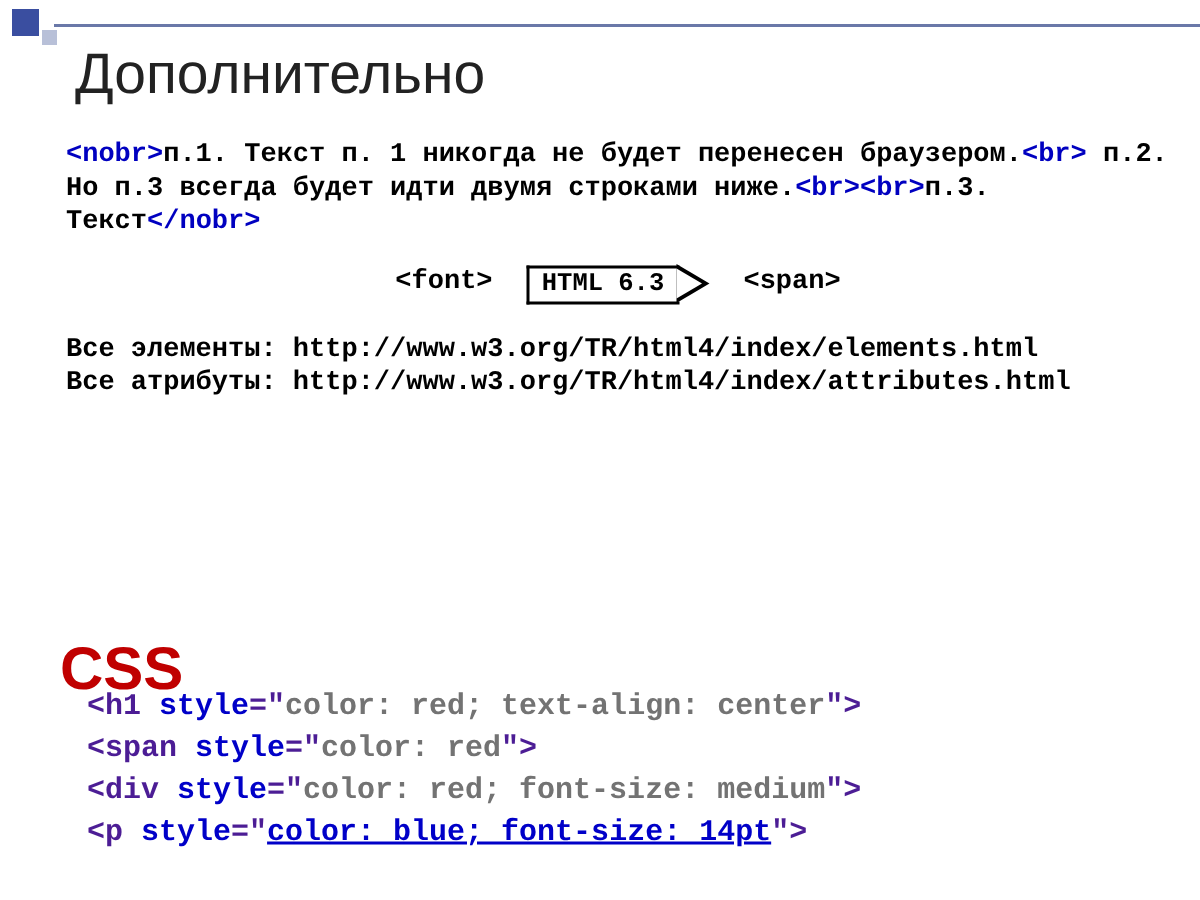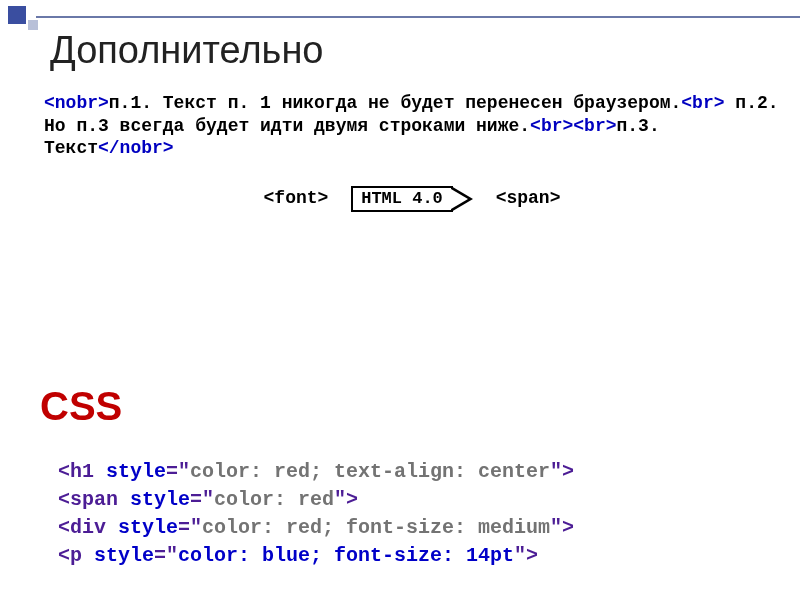--- a/index.html
+++ b/index.html
@@ -64,21 +64,21 @@
   .deprecated-label { color: #c00000; }
   .obsolete-label { color: #0000c0; }
   .arrow-row {
     margin-top: 14px;
     text-align: center;
     white-space: nowrap;
   }
   .arrow-row .piece {
     display: inline-block;
     vertical-align: middle;
-    margin: 12px 6px;
+    margin: 2px 6px;
   }
   .arrow-box {
     display: inline-block;
     vertical-align: middle;
     position: relative;
     height: 26px;
   }
   .arrow-body {
     display: inline-block;
     border: 2px solid #000;
@@ -115,65 +115,69 @@
   .links {
     margin-top: 18px;
     font-family: "Courier New", monospace;
     font-size: 18px;
     font-weight: bold;
     text-align: left;
     white-space: nowrap;
   }
   .css-heading {
     position: absolute;
-    top: 384px;
+    top: 424px;
     left: 40px;
     font-family: Arial, sans-serif;
     font-size: 40px;
     font-weight: bold;
     color: #c00000;
   }
   .css-block {
     position: absolute;
     top: 458px;
     left: 58px;
     font-family: "Courier New", monospace;
     font-size: 20px;
     font-weight: bold;
     line-height: 1.4;
   }
   .tag-dark { color: #4c1d95; }
   .attr-blue { color: #0000c8; }
   .val-red { color: #737373; }
-  .val-blue { color: #0000c8; }
+  .val-blue { color: #0000c8; text-decoration: underline; }
 </style>
 </head>
 <body>
 
 <div class="bullet-deco">
   <div class="sq-big"></div>
   <div class="sq-small"></div>
 </div>
 <div class="hr-line"></div>
 
 <div class="slide-title">Дополнительно</div>
 
 <div class="content">
   <div>
     <span class="nobr-tag">&lt;nobr&gt;</span><span>п.1. Текст п. 1 никогда не будет перенесен браузером.</span><span class="nobr-tag">&lt;br&gt;</span><span> п.2. Но п.3 всегда будет идти двумя строками ниже.</span><span class="nobr-tag">&lt;br&gt;&lt;br&gt;</span><span>п.3. Текст</span><span class="nobr-tag">&lt;/nobr&gt;</span>
   </div>
 
   <div class="arrow-row">
     <span class="piece">&lt;font&gt;</span>
     <span class="arrow-box piece">
-      <span class="arrow-body">HTML 4.0</span><span class="arrow-head"></span>
+      <span class="arrow-body">HTML 6.3</span><span class="arrow-head"></span>
     </span>
     <span class="piece">&lt;span&gt;</span>
   </div>
 
+  <div class="links">
+    <div><span>  Все элементы: </span><span>http://www.w3.org/TR/html4/index/elements.html</span></div>
+    <div><span>Все атрибуты: </span><span>http://www.w3.org/TR/html4/index/attributes.html</span></div>
+  </div>
 </div>
 
 <div class="css-heading">CSS</div>
 
 <div class="css-block" id="css-examples">
     <div><span class="tag-dark">&lt;h1 </span><span class="attr-blue">style</span><span class="tag-dark">="</span><span class="val-red">color: red; text-align: center</span><span class="tag-dark">"&gt;</span></div>
     <div><span class="tag-dark">&lt;span </span><span class="attr-blue">style</span><span class="tag-dark">="</span><span class="val-red">color: red</span><span class="tag-dark">"&gt;</span></div>
     <div><span class="tag-dark">&lt;div </span><span class="attr-blue">style</span><span class="tag-dark">="</span><span class="val-red">color: red; font-size: medium</span><span class="tag-dark">"&gt;</span></div>
     <div><span class="tag-dark">&lt;p </span><span class="attr-blue">style</span><span class="tag-dark">="</span><span class="val-blue">color: blue; font-size: 14pt</span><span class="tag-dark">"&gt;</span></div>
   </div>

